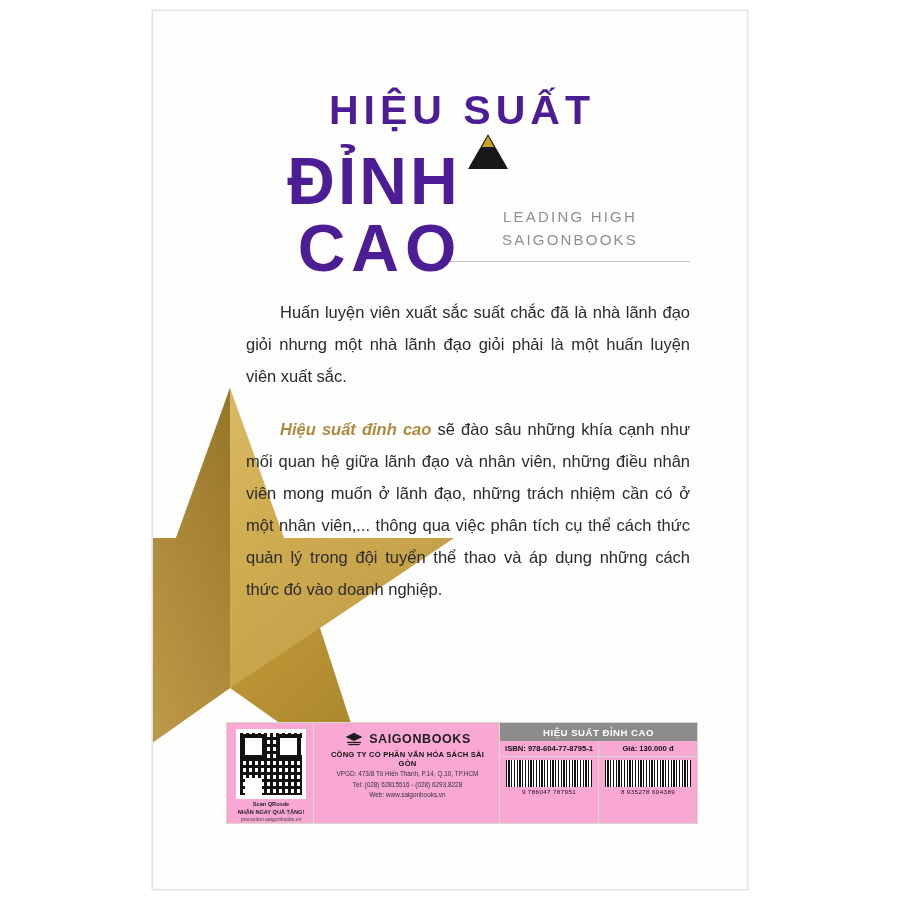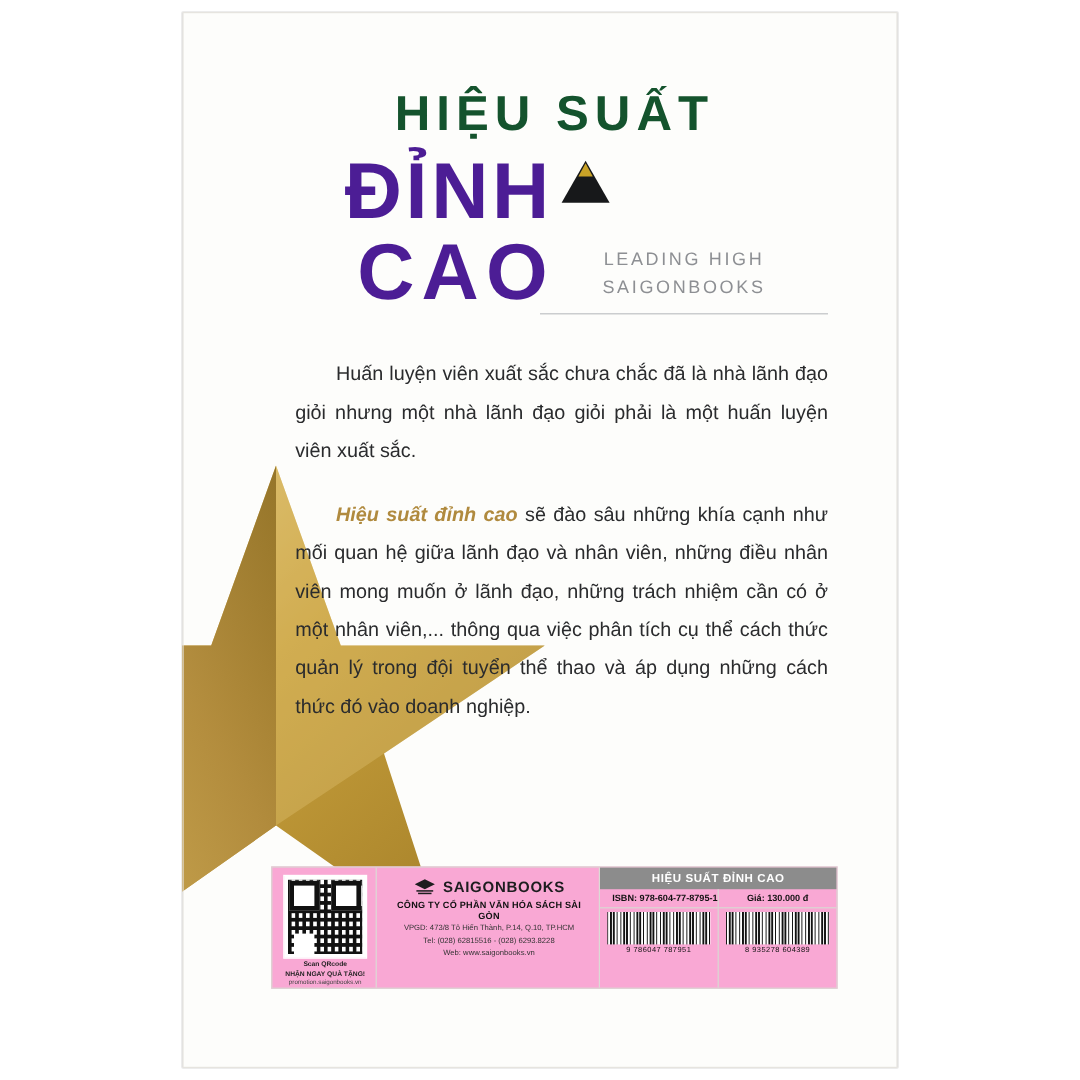--- a/index.html
+++ b/index.html
@@ -60,23 +60,23 @@
     left: 0;
     right: 0;
     top: 62px;
     z-index: 10;
     text-align: center;
   }
   .title-top {
     font-size: 41px;
     letter-spacing: 5px;
     font-weight: bold;
-    color: #14532d;
+    color: #4c1d95;
     line-height: 1.1;
-    margin: 0;
+    margin: 16px;
     padding-left: 24px;
   }
   .title-main {
     margin: 10px 0 0 0;
     font-size: 66px;
     line-height: 0.98;
     font-weight: bold;
     letter-spacing: 3px;
     color: #4c1d95;
     position: relative;
@@ -267,21 +267,21 @@
     border-bottom: 1px solid #d9d7d2;
   }
   .isbn-num, .price {
     flex: 1;
     font-size: 7.6px;
     font-weight: bold;
     color: #111;
     text-align: center;
     padding: 3px 0;
   }
-  .isbn-num { border-right: 1px solid #d9d7d2; text-align: right; }
+  .isbn-num { border-right: 1px solid #d9d7d2; }
   .barcodes {
     flex: 1;
     display: flex;
   }
   .barcode-box {
     flex: 1;
     padding: 3px 6px 2px 6px;
     box-sizing: border-box;
     text-align: center;
   }
@@ -336,21 +336,21 @@
     </div>
     <div class="mountain"></div>
 
     <div class="subtitle">
       <div class="line">LEADING HIGH</div>
       <div class="line">SAIGONBOOKS</div>
       <div class="rule"></div>
     </div>
 
     <div class="body-copy">
-      <p>Huấn luyện viên xuất sắc chưa chắc đã là nhà lãnh đạo giỏi nhưng một nhà lãnh đạo giỏi phải là một huấn luyện viên xuất sắc.</p>
+      <p>Huấn luyện viên xuất sắc suất chắc đã là nhà lãnh đạo giỏi nhưng một nhà lãnh đạo giỏi phải là một huấn luyện viên xuất sắc.</p>
       <p><span class="book-name">Hiệu suất đỉnh cao</span><span> sẽ đào sâu những khía cạnh như mối quan hệ giữa lãnh đạo và nhân viên, những điều nhân viên mong muốn ở lãnh đạo, những trách nhiệm cần có ở một nhân viên,... thông qua việc phân tích cụ thể cách thức quản lý trong đội tuyển thể thao và áp dụng những cách thức đó vào doanh nghiệp.</span></p>
     </div>
 
     <div class="bottom-bar">
 
       <div class="qr-cell">
         <div class="qr"></div>
         <div class="qr-caption">
           <div>Scan QRcode</div>
           <div>NHẬN NGAY QUÀ TẶNG!</div>

